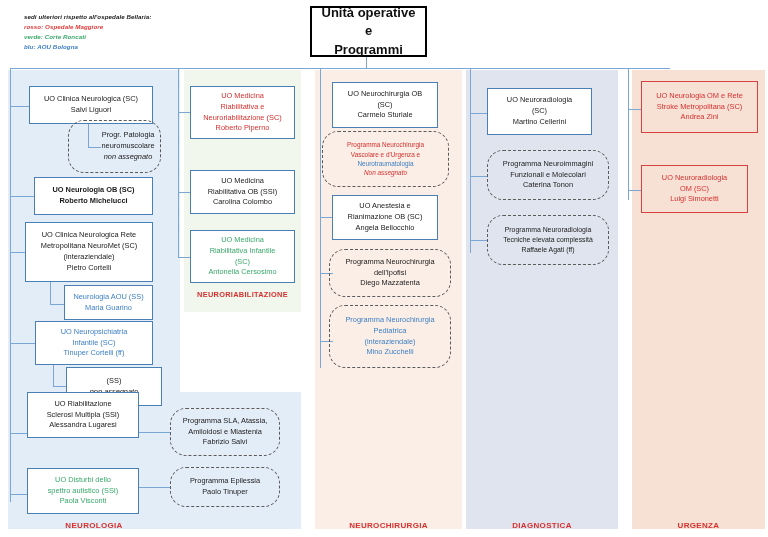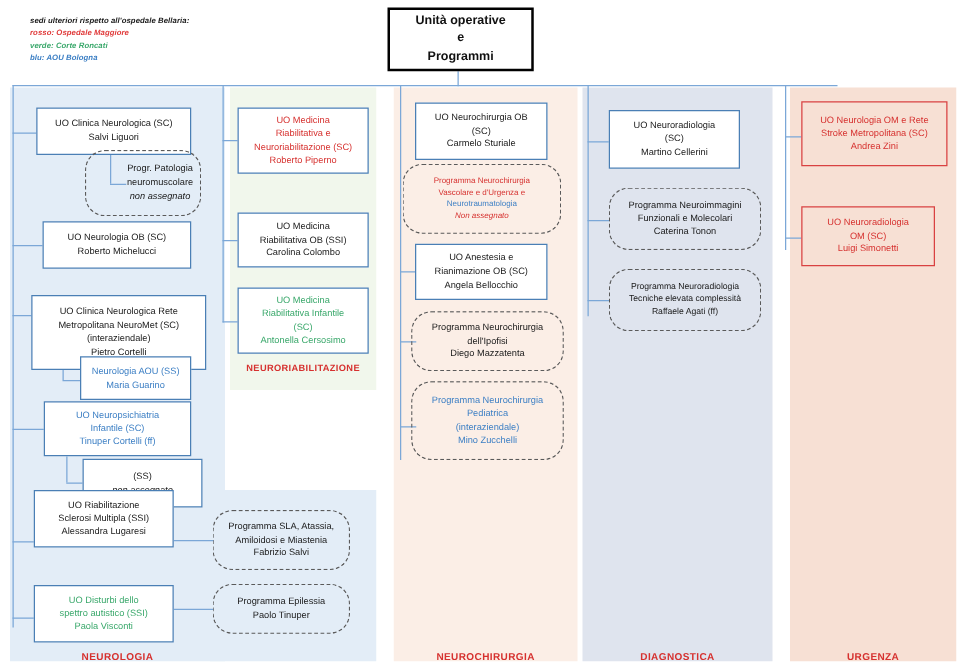--- a/index.html
+++ b/index.html
@@ -23,21 +23,21 @@
   .legend .l0{color:#1a1a1a;}
   .legend .l1{color:#e03a3a;}
   .legend .l2{color:#3aa86b;}
   .legend .l3{color:#3c7fc4;}
 
   
   .rootbox{
     position:absolute;left:310px;top:6px;width:113px;height:47px;
     border:2px solid #000;background:#fff;
     display:flex;flex-direction:column;align-items:center;justify-content:center;
-    font-size:10px;font-weight:bold;color:#111;line-height:1.42;
+    font-size:13px;font-weight:bold;color:#111;line-height:1.42;
     z-index:6;
   }
 
   
   .ln{position:absolute;background:#7ba7d7;z-index:1;}
   .lnv{width:1px;}
   .lnh{height:1px;}
 
   
   .panel{position:absolute;z-index:0;}
@@ -124,27 +124,27 @@
 
   <div class="ln lnv" style="left:88px;top:124px;height:23px;"></div>
   <div class="ln lnh" style="left:88px;top:147px;width:13px;"></div>
   <div class="box dash" style="left:68px;top:120px;width:93px;height:53px;padding-left:30px;">
     <span class="nl t-black">Progr. Patologia</span>
     <span class="nl t-black">neuromuscolare</span>
     <span class="nl t-black t-ital">non assegnato</span>
   </div>
 
   <div class="ln lnh" style="left:10px;top:196px;width:25px;"></div>
-  <div class="box solid" style="left:34px;top:177px;width:119px;height:38px;">
+  <div class="box solid" style="left:34px;top:177px;width:119px;height:38px;font-weight:bold;">
     <span class="nl t-black">UO Neurologia OB (SC)</span>
     <span class="nl t-black">Roberto Michelucci</span>
   </div>
 
   <div class="ln lnh" style="left:10px;top:252px;width:16px;"></div>
-  <div class="box solid" style="left:25px;top:236px;width:140px;height:60px;justify-content:center;">
+  <div class="box solid" style="left:25px;top:222px;width:128px;height:60px;justify-content:center;">
     <span class="nl t-black">UO Clinica Neurologica Rete</span>
     <span class="nl t-black">Metropolitana NeuroMet (SC)</span>
     <span class="nl t-black">(interaziendale)</span>
     <span class="nl t-black">Pietro Cortelli</span>
   </div>
 
   <div class="ln lnv" style="left:50px;top:282px;height:22px;"></div>
   <div class="ln lnh" style="left:50px;top:304px;width:15px;"></div>
   <div class="box solid" style="left:64px;top:285px;width:89px;height:35px;">
     <span class="nl t-blue">Neurologia AOU (SS)</span>

